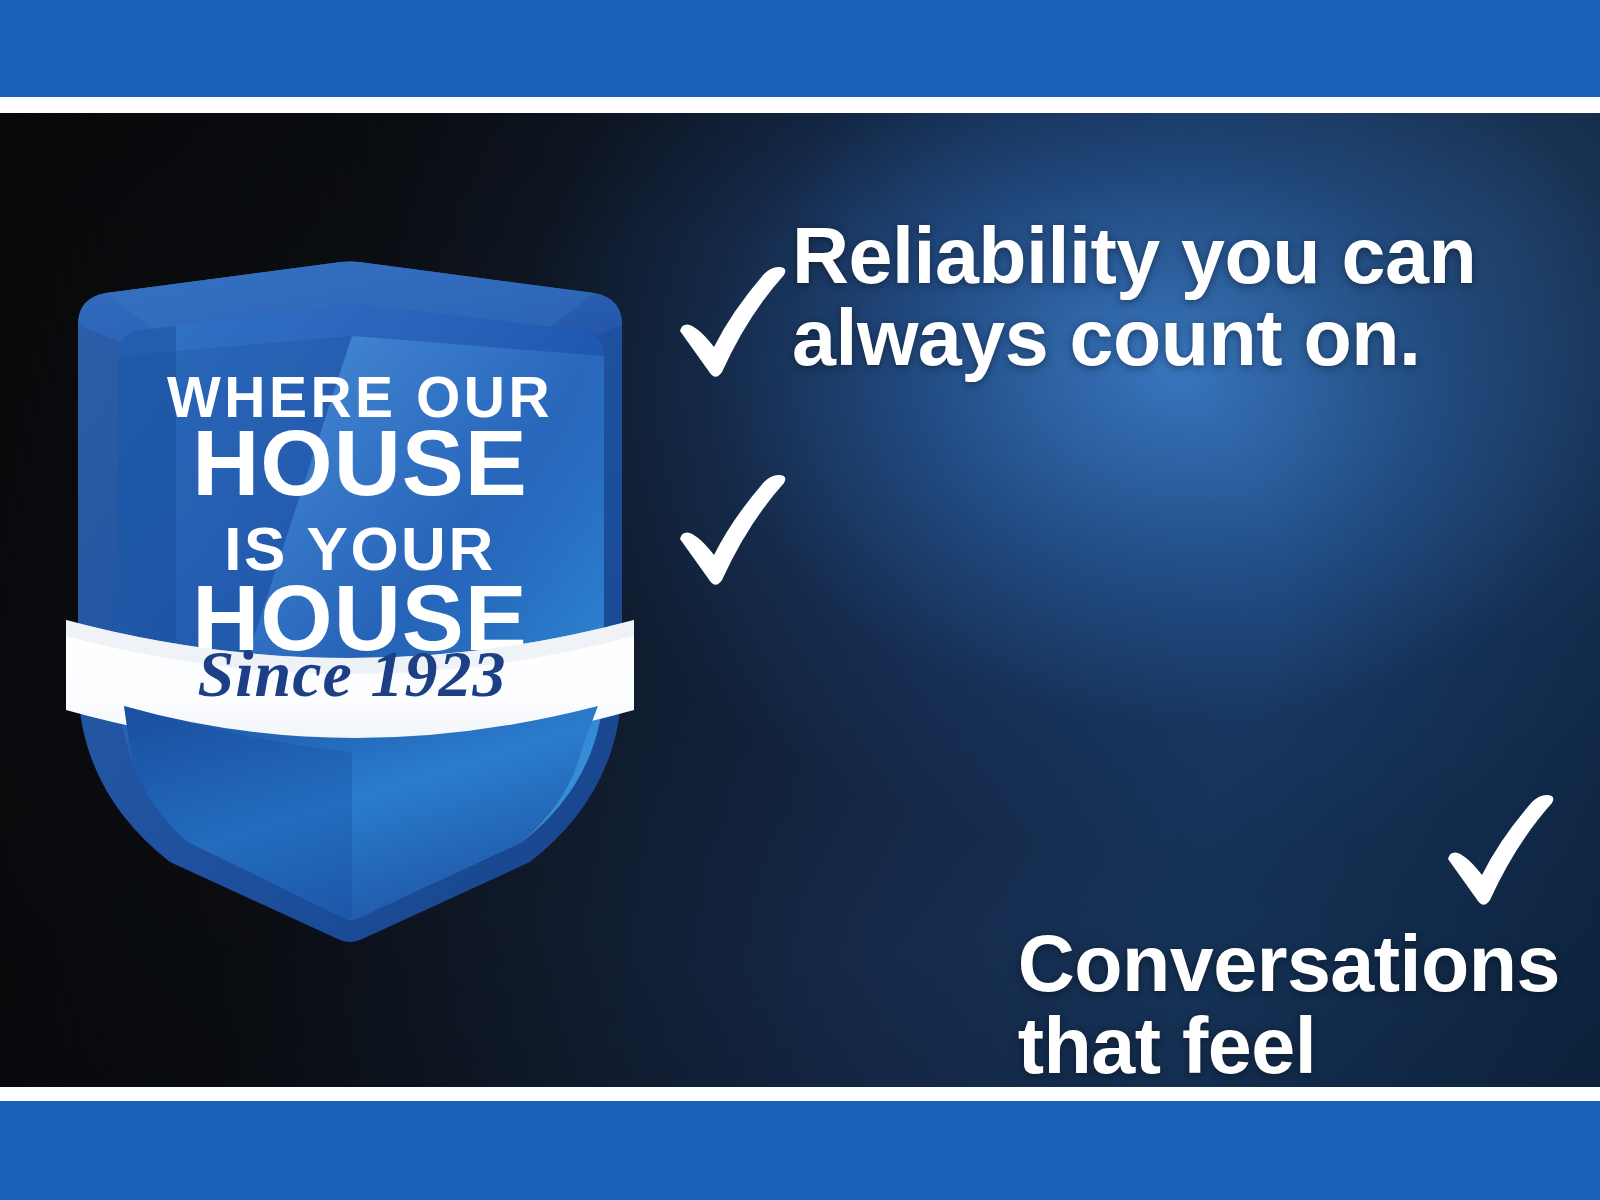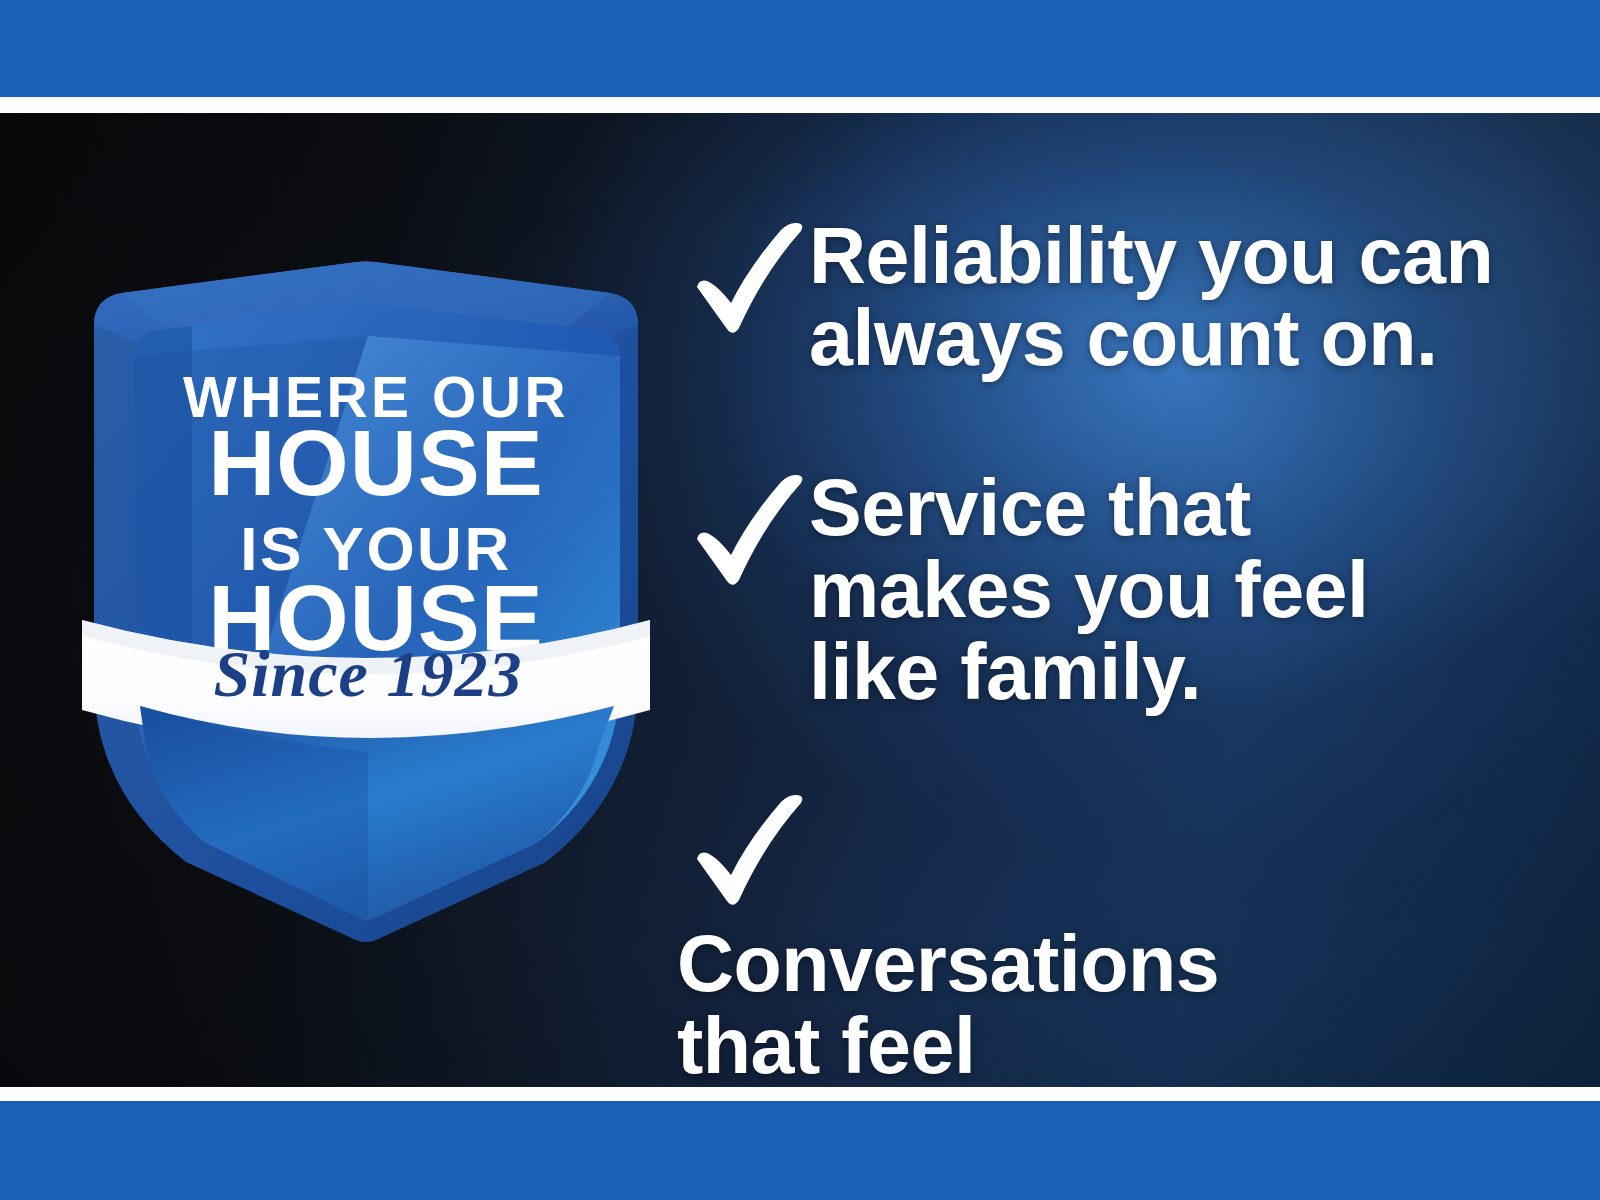--- a/index.html
+++ b/index.html
@@ -54,31 +54,31 @@
     pointer-events:none;
   }
   .vignette{
     position:absolute;left:0;top:0;width:1600px;height:974px;
     background:radial-gradient(ellipse 1100px 800px at 780px 487px, rgba(0,0,0,0) 45%, rgba(0,0,0,.35) 100%);
     pointer-events:none;
   }
 
   
   .logo{
-    position:absolute;left:76px;top:150px;width:580px;height:820px;
+    position:absolute;left:60px;top:150px;width:580px;height:820px;
   }
   .logo svg{display:block;width:100%;height:100%;}
 
   
   .checklist{
     position:absolute;left:660px;top:113px;width:900px;height:974px;
   }
   .check-row{
-    position:absolute;left:17px;width:900px;
-    display:flex;align-items:flex-start;
+    position:absolute;left:0;width:900px;
+    display:flex;align-items:flex-end;
   }
   .row-1{top:100px;}
   .row-2{top:352px;}
   .row-3{top:672px;flex-direction:column;}
 
   .tick{
     width:132px;flex:0 0 132px;
     padding-top:4px;
   }
   .tick svg{display:block;width:126px;height:118px;}
@@ -223,23 +223,20 @@
 always count on.</div>
     </div>
 
     <div class="check-row row-2">
       <div class="tick">
         <svg viewBox="0 0 126 118" xmlns="http://www.w3.org/2000/svg">
           <path d="M 30 64 Q 22 62 20 70 L 50 112 Q 56 120 62 111 Q 88 54 124 14 Q 128 7 120 6
                    Q 112 5 104 13 Q 72 50 54 86 Q 40 68 30 64 Z" fill="#ffffff"></path>
         </svg>
       </div>
-      <div class="check-text">Service that
-makes you feel
-like family.</div>
     </div>
 
     <div class="check-row row-3">
       <div class="tick">
         <svg viewBox="0 0 126 118" xmlns="http://www.w3.org/2000/svg">
           <path d="M 30 64 Q 22 62 20 70 L 50 112 Q 56 120 62 111 Q 88 54 124 14 Q 128 7 120 6
                    Q 112 5 104 13 Q 72 50 54 86 Q 40 68 30 64 Z" fill="#ffffff"></path>
         </svg>
       </div>
       <div class="check-text">Conversations

